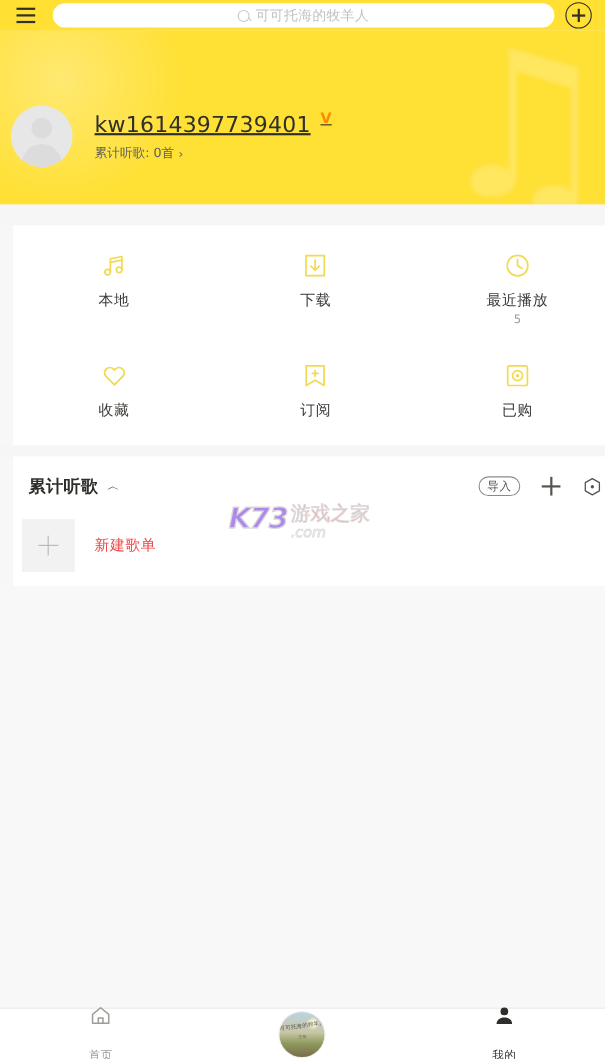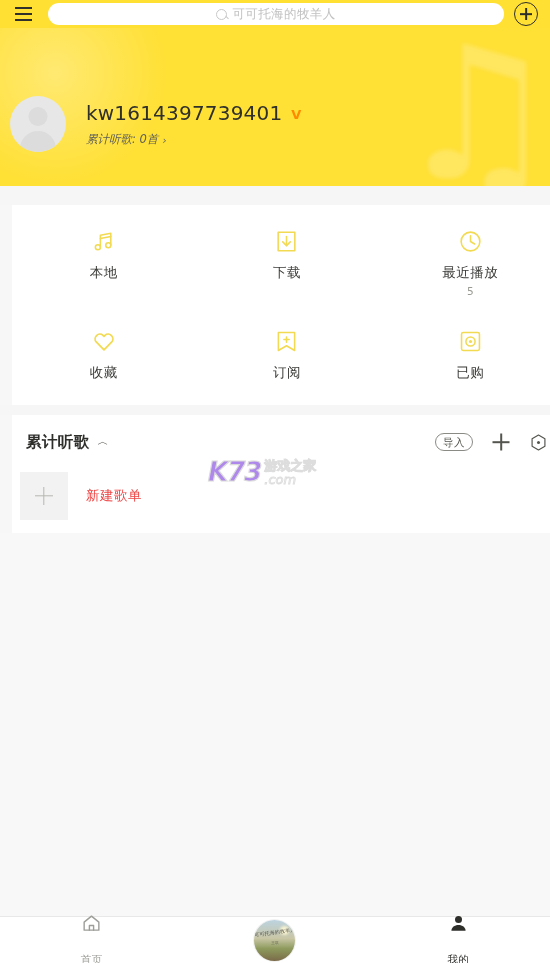--- a/index.html
+++ b/index.html
@@ -150,39 +150,38 @@
     border-radius: 18px 18px 0 0;
     background: #dcdcdc;
   }
   .pinfo { margin-left: 20px; }
   .pname {
     font-size: 20px;
     color: #2f2f2c;
     font-weight: 400;
     letter-spacing: .2px;
     display: flex;
-    align-items: center;
+    text-decoration: underline;
   }
   .vbadge {
     display: inline-block;
     margin-left: 9px;
     font-size: 13px;
     font-weight: 700;
     color: #ff8a00;
     line-height: 1;
     transform: translateY(1px);
   }
   .psub {
     margin-top: 7px;
     font-size: 11.5px;
     color: #5e5e57;
     display: flex;
     align-items: flex-end;
     cursor: pointer;
-    font-style: italic;
   }
   .psub .arrow {
     margin-left: 4px;
     font-size: 11px;
     color: #6b6b63;
   }
 
   
   .gap {
     position: absolute;
@@ -332,23 +331,23 @@
     letter-spacing: -1px;
     line-height: 1;
   }
   .wm-right {
     margin-left: 3px;
     display: flex;
     flex-direction: column;
     line-height: 1;
   }
   .wm-cn {
-    font-size: 13px;
-    font-weight: 700;
-    color: #737373;
+    font-size: 18px;
+    font-weight: 400;
+    color: #ef4444;
     -webkit-text-stroke: .9px #c2c2c2;
     letter-spacing: 0px;
   }
   .wm-com {
     margin-top: 1px;
     font-size: 13px;
     font-weight: 400;
     font-style: italic;
     color: #ffffff;
     -webkit-text-stroke: .9px #c2c2c2;

